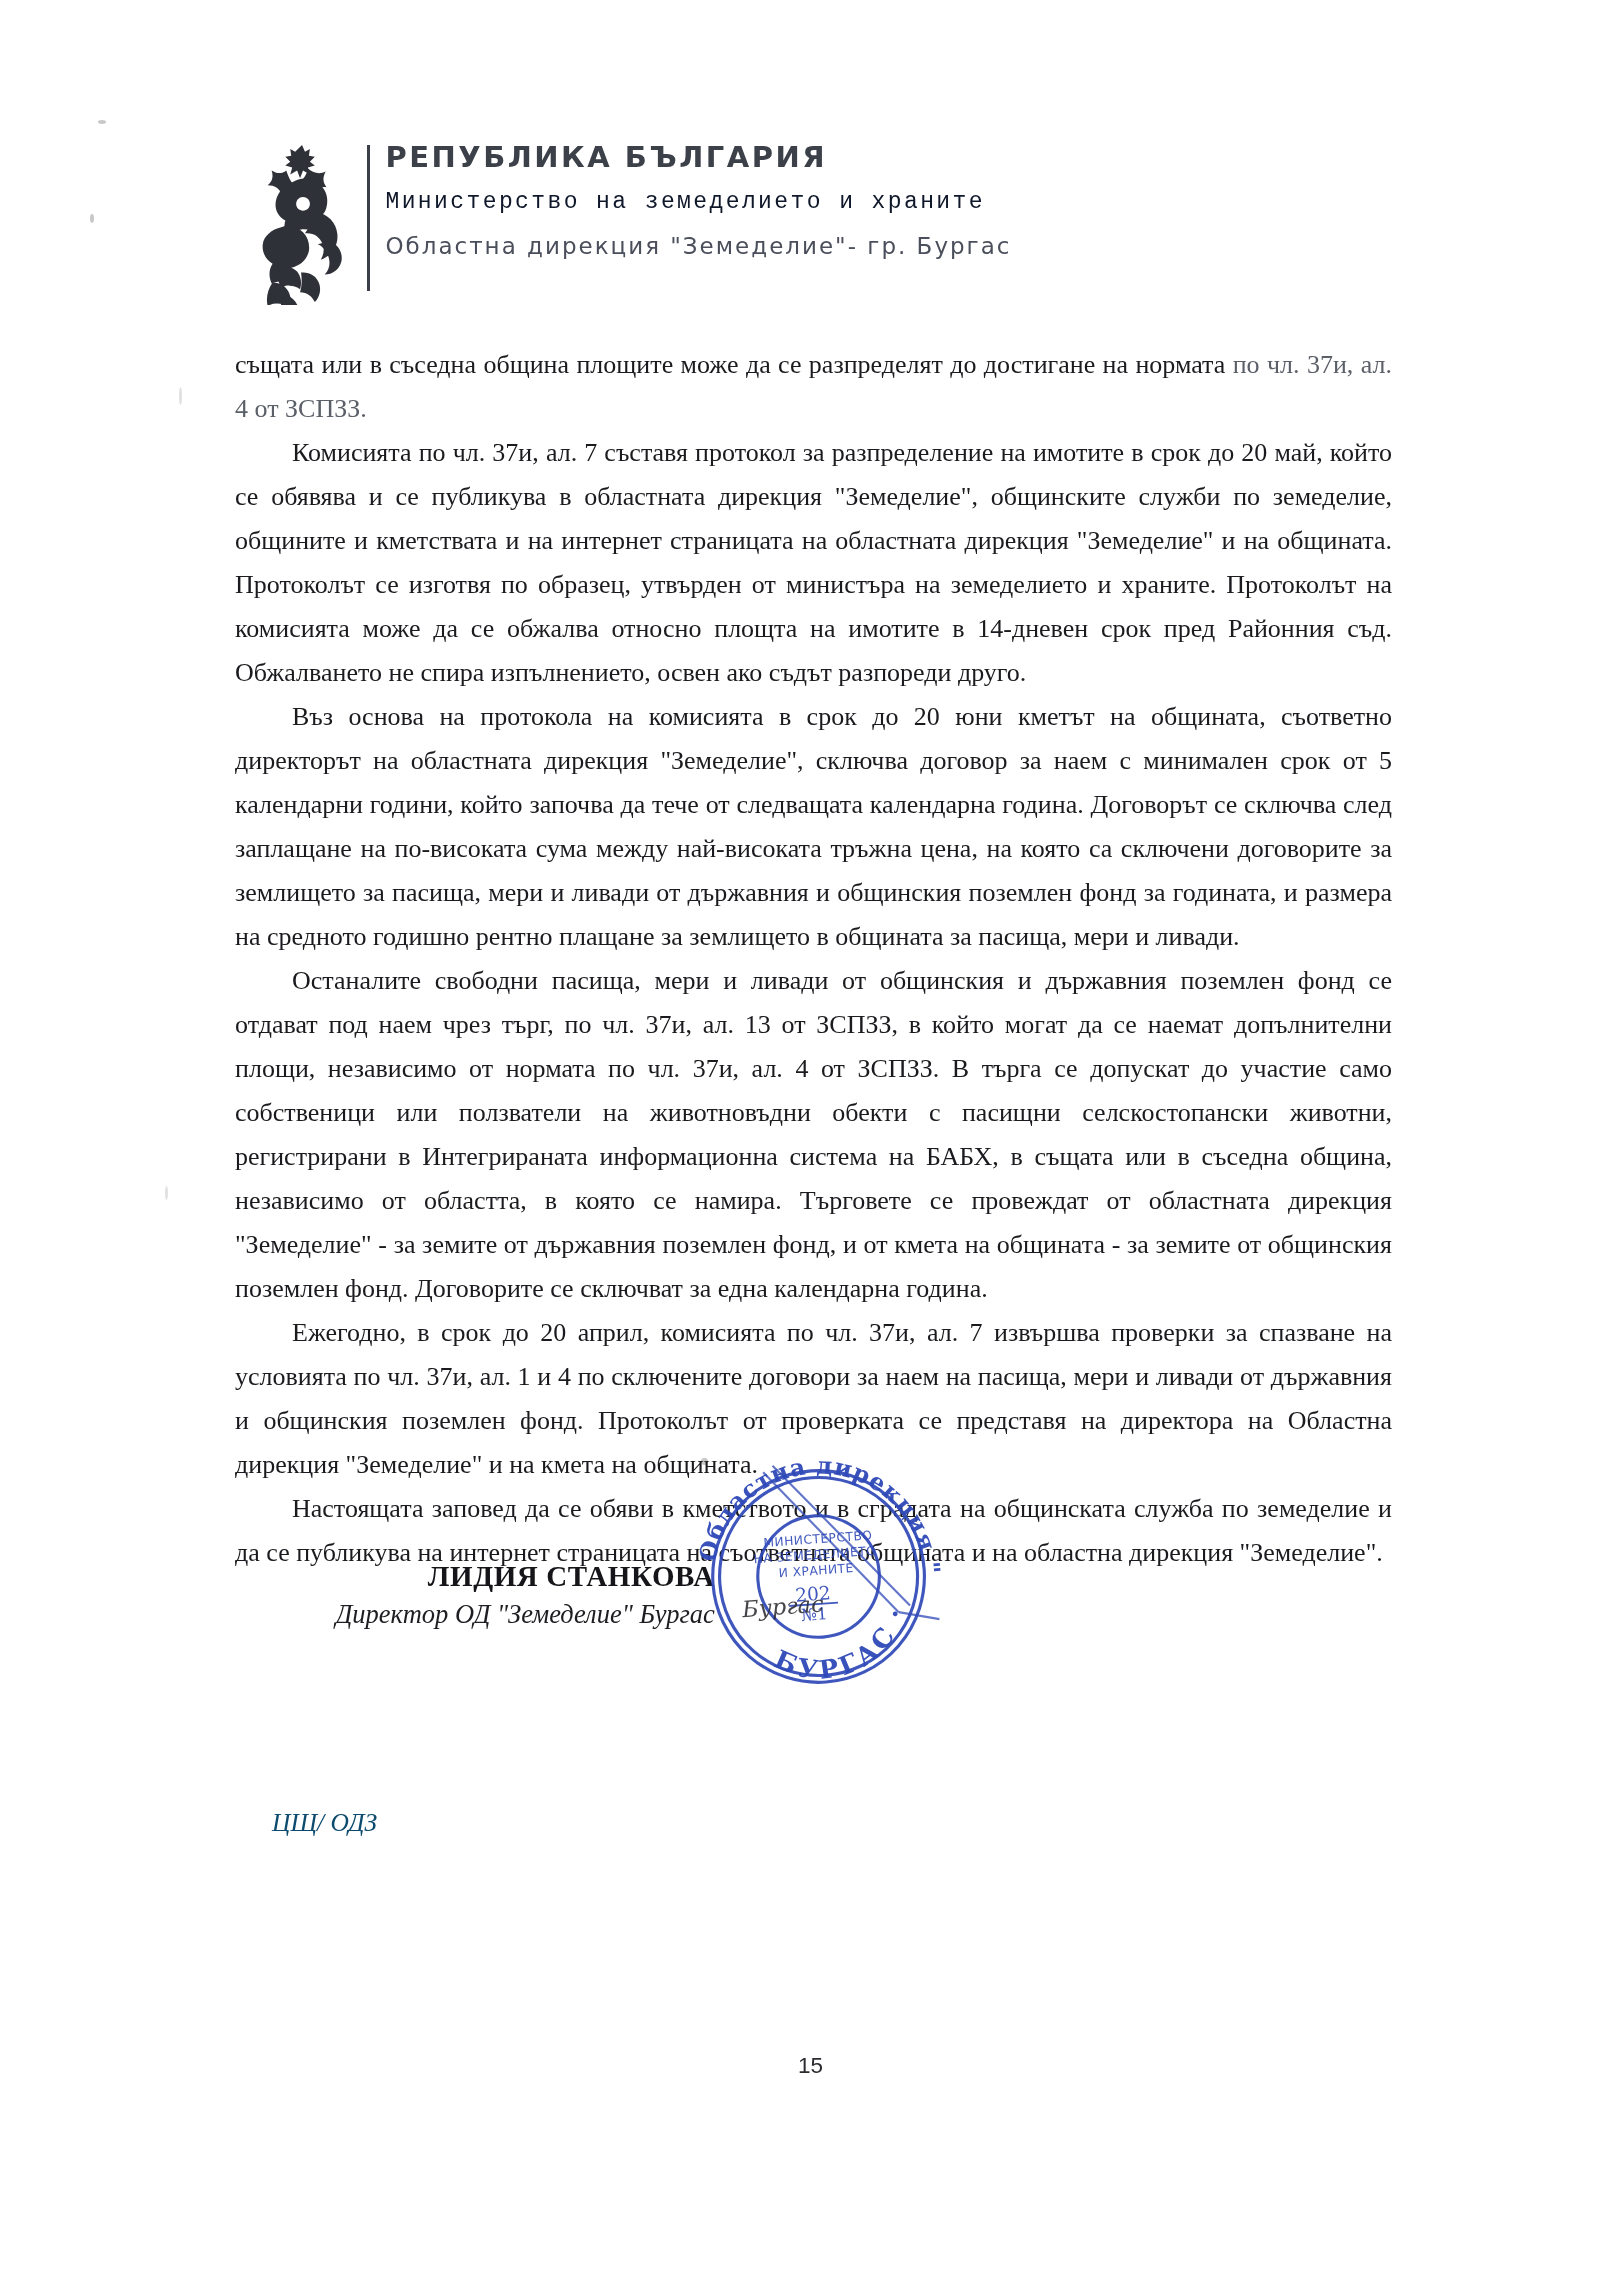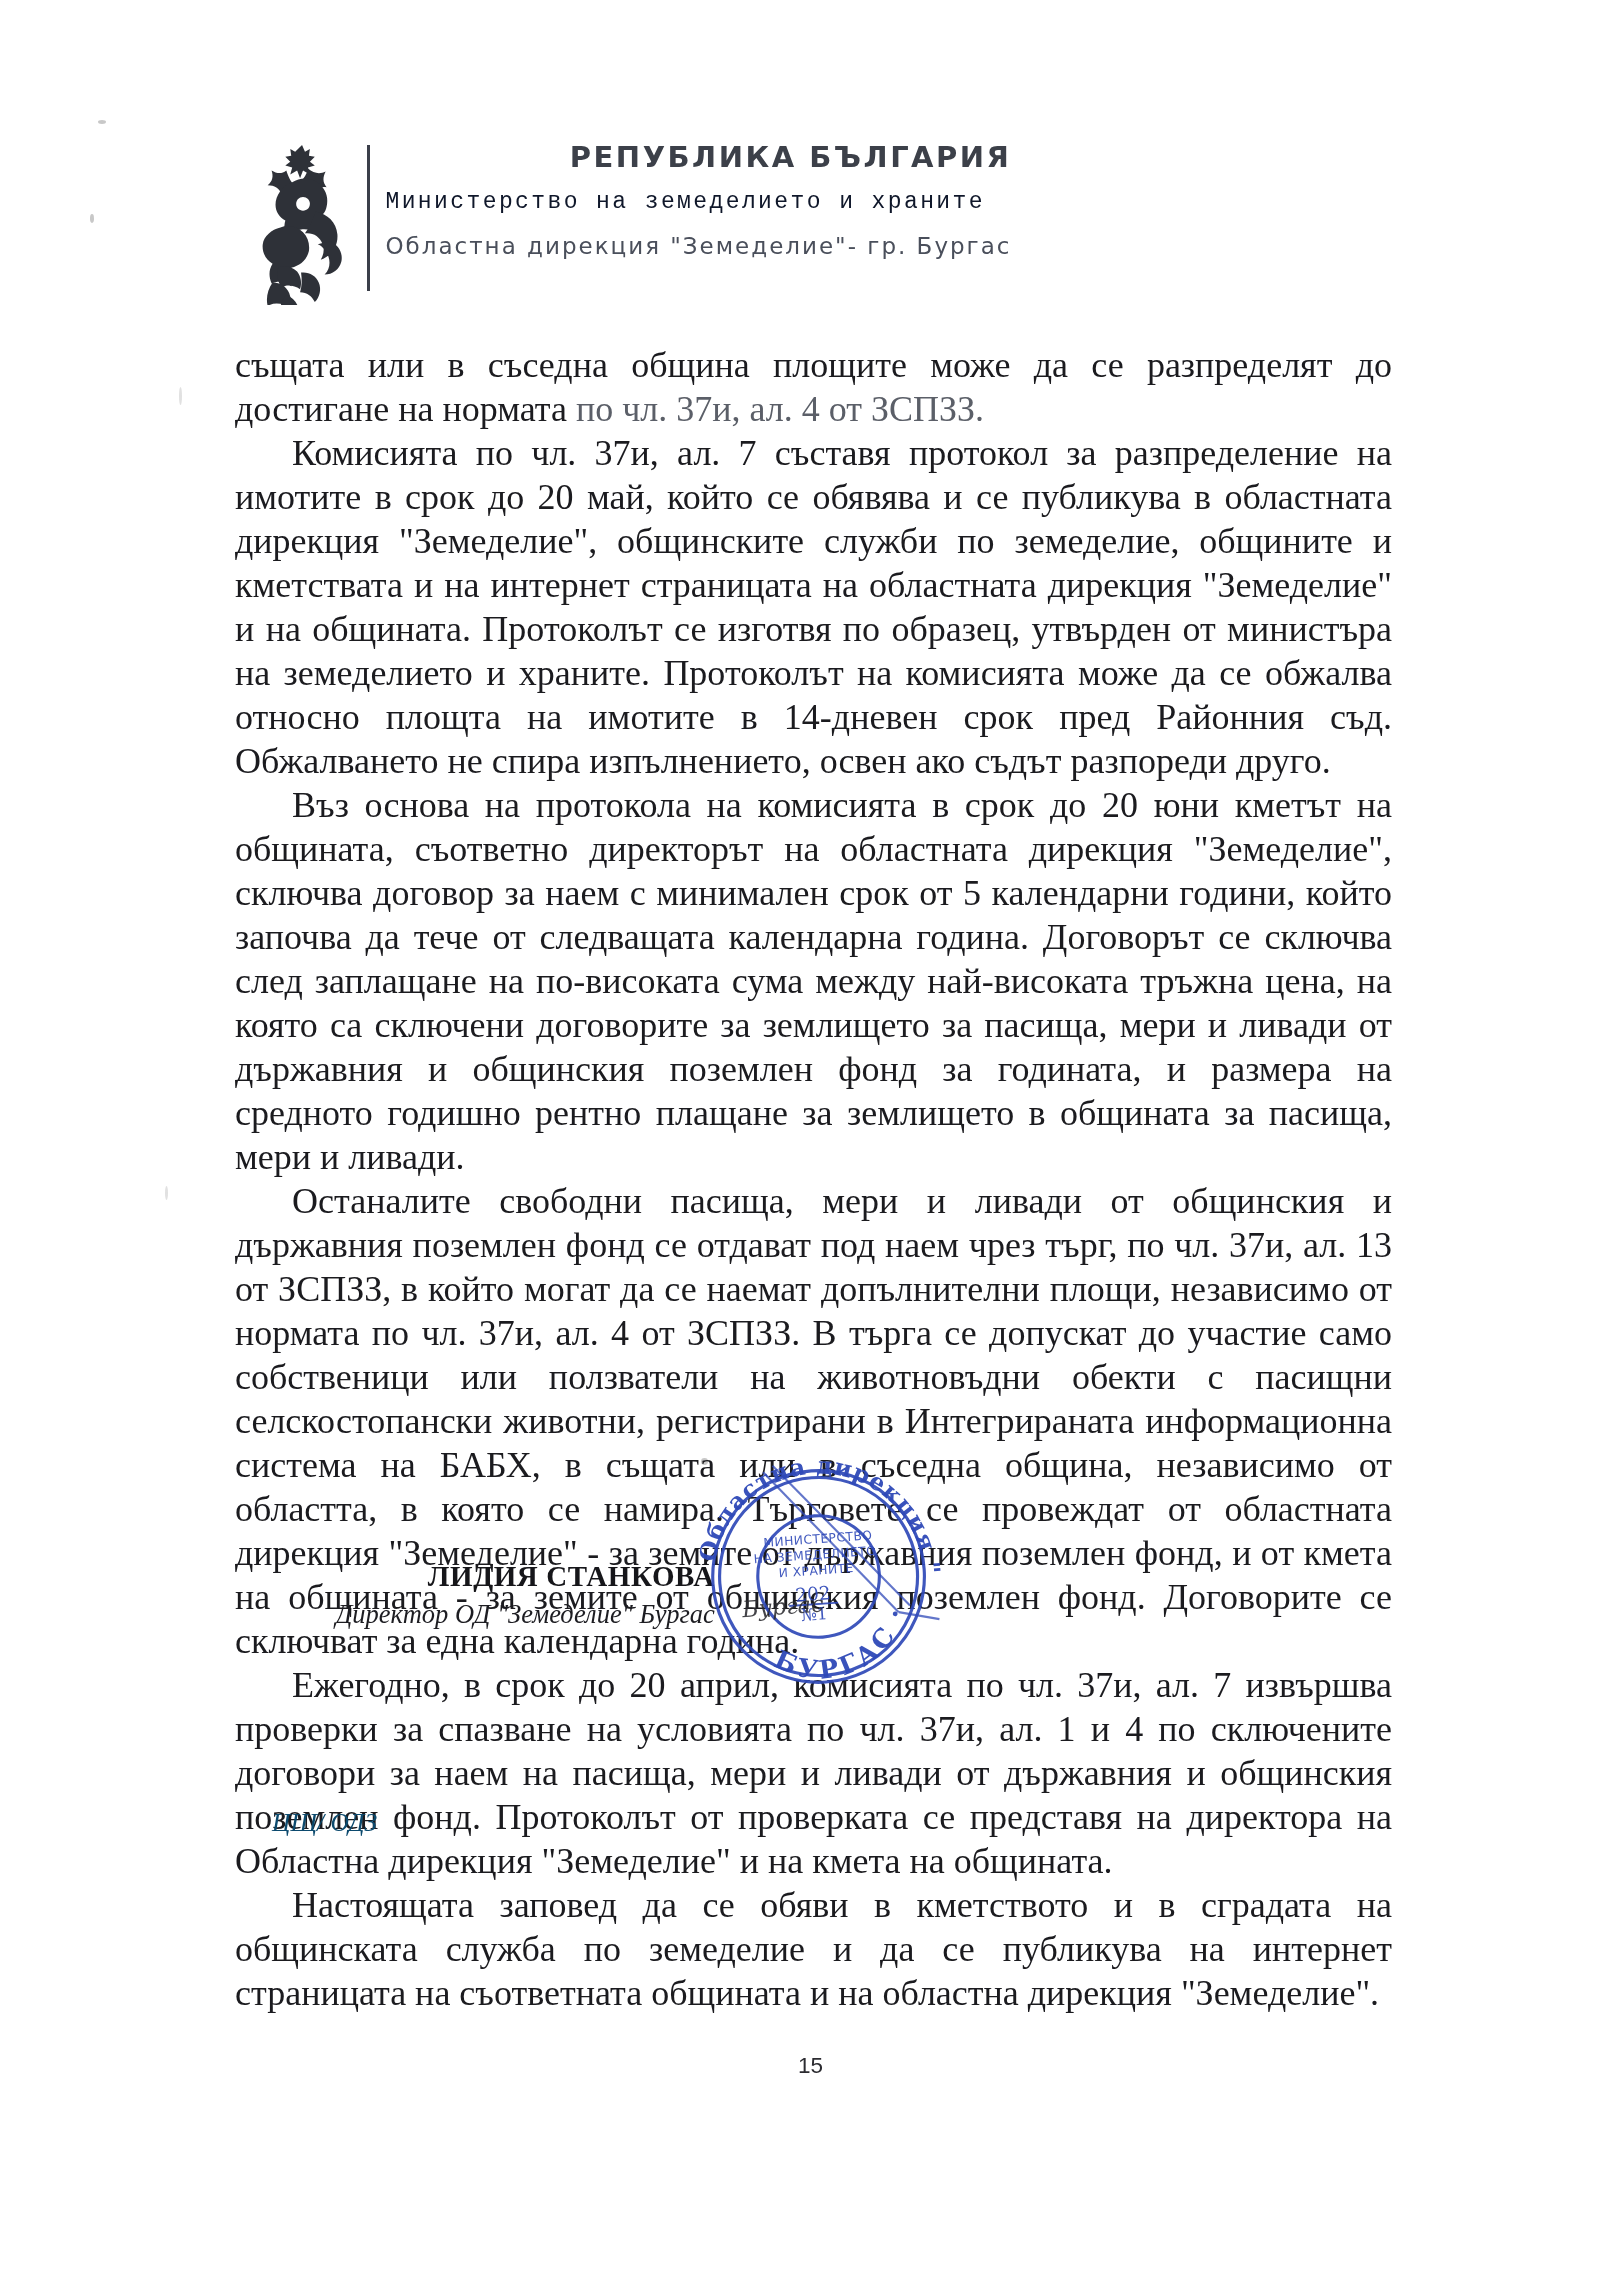--- a/index.html
+++ b/index.html
@@ -56,21 +56,20 @@
     padding-top: 5.9px;
   }
   .org-title {
     font-family: "DejaVu Sans", "Liberation Sans", sans-serif;
     font-size: 29px;
     letter-spacing: 2.5px;
     font-weight: 600;
     color: #3c4049;
     line-height: 1;
     white-space: nowrap;
-    text-align: right;
   }
   .org-sub1 {
     font-family: Liberation Mono, monospace;
     font-size: 23px;
     letter-spacing: 2.4px;
     color: #0f172a;
     line-height: 1;
     margin-top: 19.6px;
     white-space: nowrap;
   }
@@ -83,21 +82,21 @@
     margin-top: 20.6px;
     white-space: nowrap;
   }
 
   
   .body-text {
     position: absolute;
     left: 235px;
     top: 343px;
     width: 1157px;
-    font-size: 36px;
+    font-size: 26px;
     line-height: 44px;
     color: #1b1b1f;
     text-align: justify;
     text-justify: inter-word;
   }
   .body-text p {
     margin: 0;
   }
   .body-text p.indent {
     text-indent: 57px;

